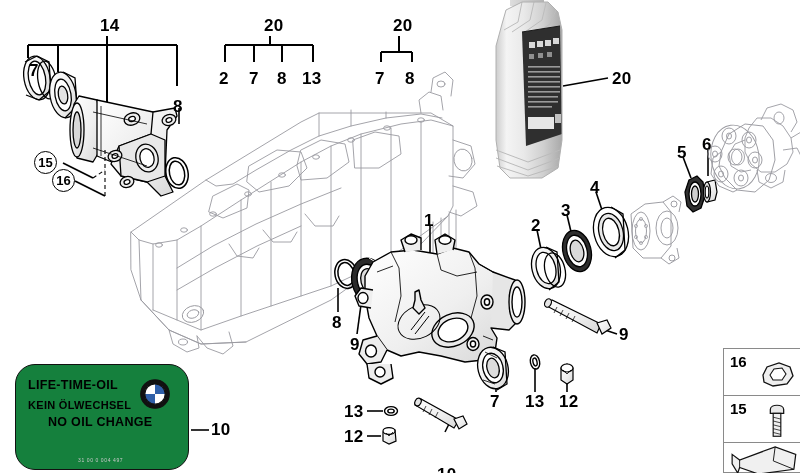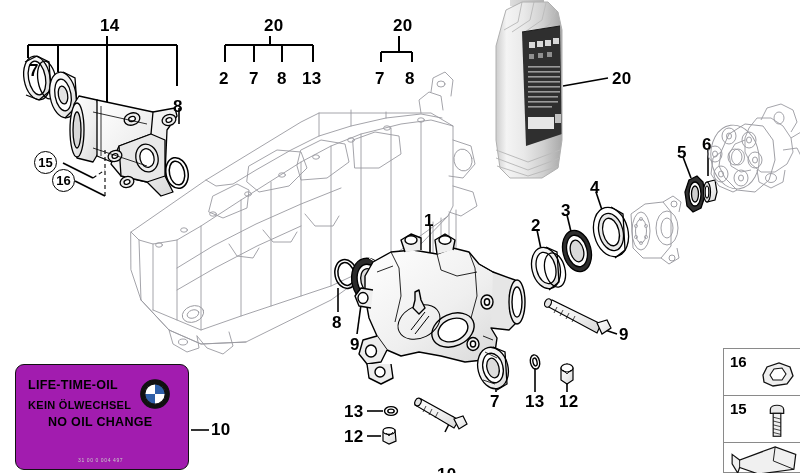--- a/index.html
+++ b/index.html
@@ -6,21 +6,21 @@
   body{width:800px;height:473px;position:relative;overflow:hidden;
        font-family:"Liberation Sans",sans-serif;color:#000;}
   #stage{position:absolute;left:1px;top:0;width:800px;height:384px;}
   svg.layer{position:absolute;left:0;top:0;width:800px;height:473px;overflow:visible;}
   .callout{position:absolute;font-weight:bold;font-size:17px;line-height:1;
            letter-spacing:.2px;color:#000;white-space:nowrap;}
   .balloon{position:absolute;width:21px;height:21px;border:1.7px solid #000;
            border-radius:50%;background:#fff;font-weight:bold;font-size:13px;
            display:flex;align-items:center;justify-content:center;}
   .label-box{position:absolute;left:14px;top:364px;width:172px;height:104px;
-             background:#a21caf;border:1.6px solid #111;border-radius:9px;overflow:hidden;}
+             background:#15803d;border:1.6px solid #111;border-radius:20px;overflow:hidden;}
   .label-box .l1{position:absolute;left:12px;top:13px;font-size:12.5px;font-weight:bold;
                  letter-spacing:.3px;}
   .label-box .l2{position:absolute;left:12px;top:34px;font-size:11px;font-weight:bold;
                  letter-spacing:.3px;}
   .label-box .l3{position:absolute;left:12px;top:50px;font-size:12.5px;font-weight:bold;
                  letter-spacing:.3px;padding-left:20px;}
   .label-box .fine{position:absolute;left:62px;top:92px;font-size:5px;color:#c9c9c9;
                    letter-spacing:.6px;}
   .bmwmark{position:absolute;left:124px;top:14px;width:30px;height:30px;}
   .legend{position:absolute;left:722px;top:348px;width:78px;height:125px;}

